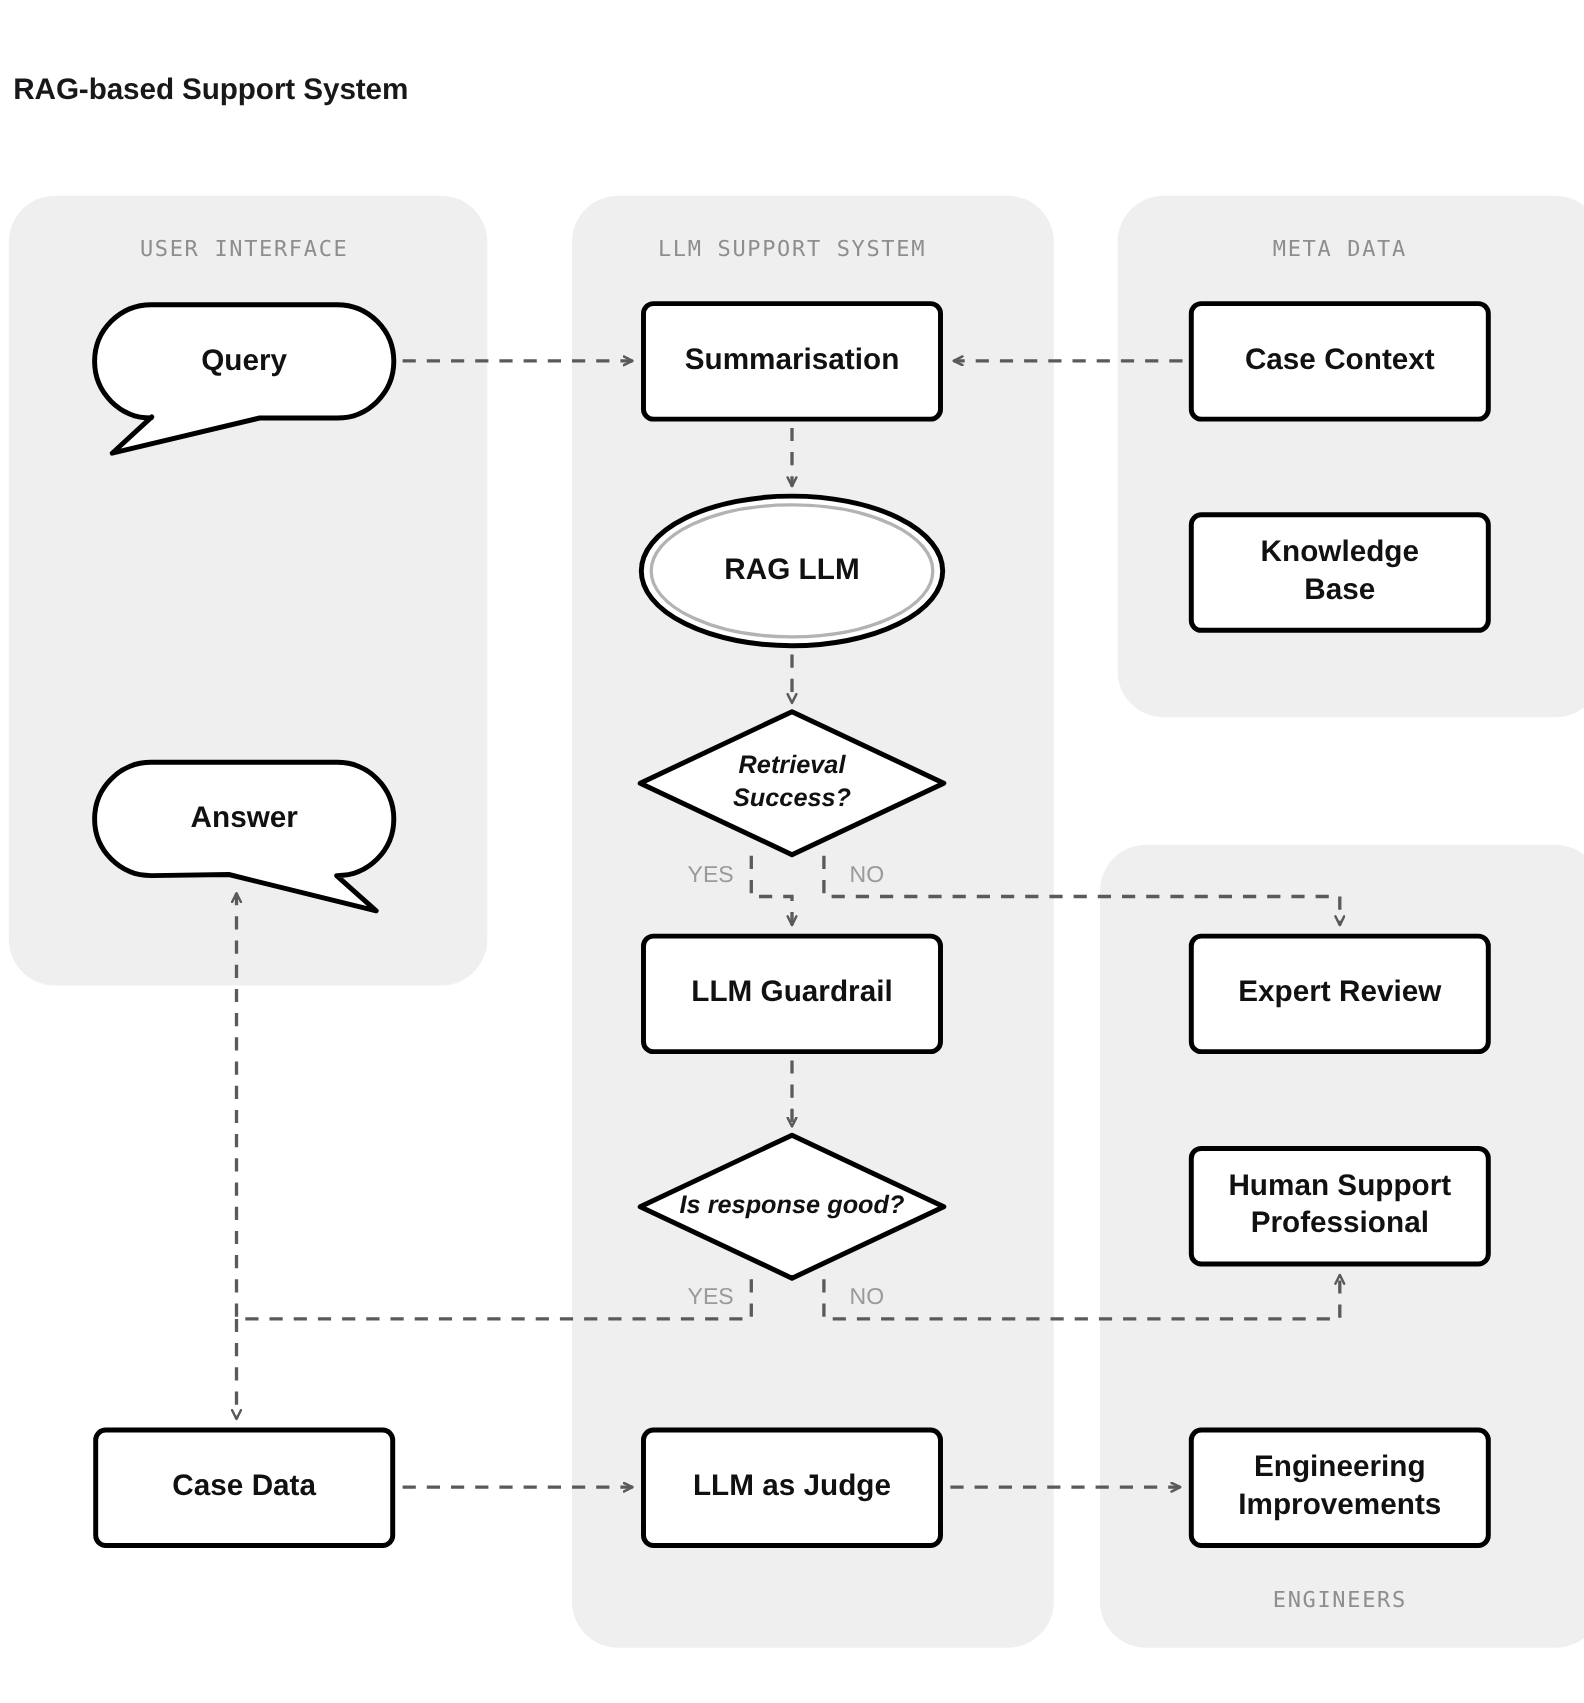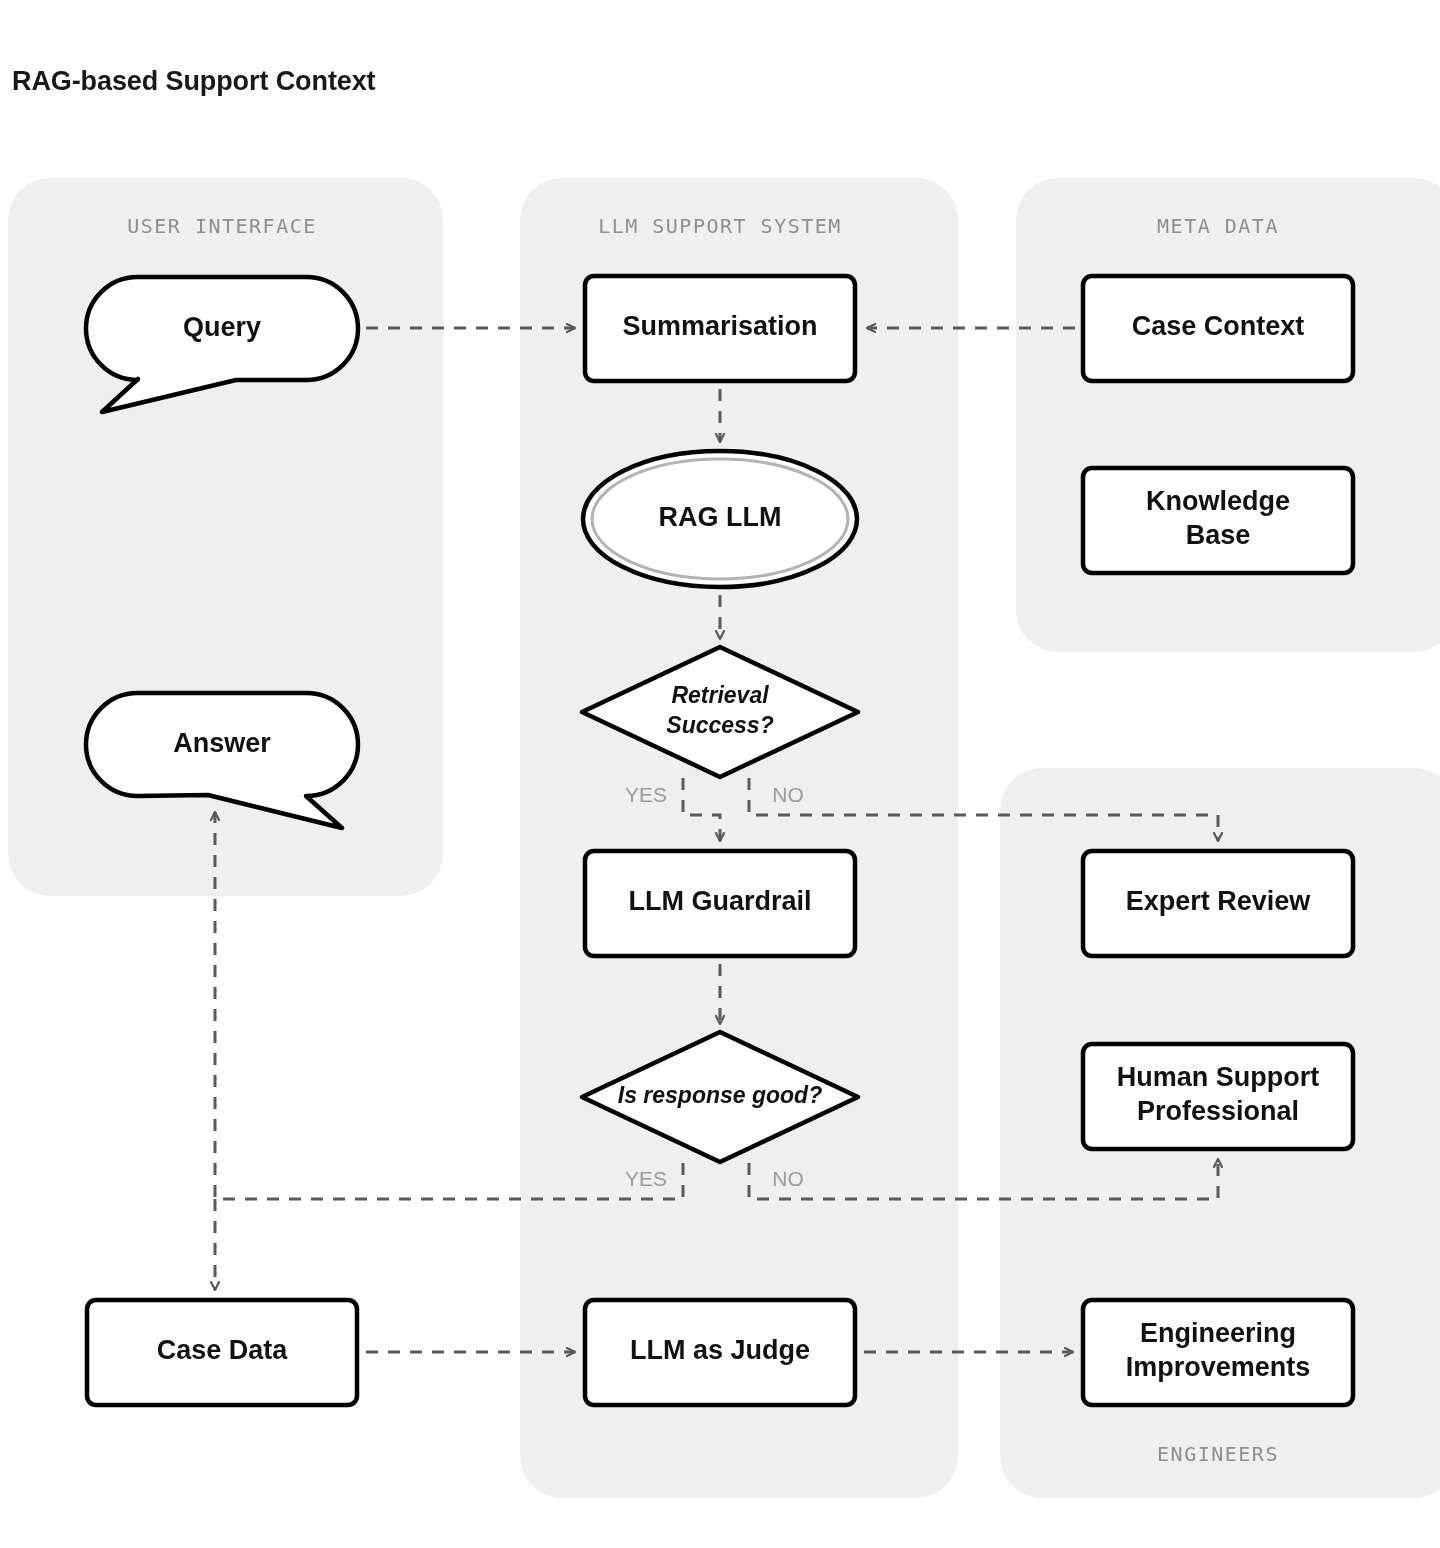--- a/index.html
+++ b/index.html
@@ -38,21 +38,21 @@
     font-family:"Liberation Sans",sans-serif;
     font-size:21px;fill:#9a9a9a;font-weight:400;
     text-anchor:middle;dominant-baseline:middle;
   }
 </style>
 </head>
 <body>
 
 <div id="stage">
 
-  <div id="page-title">RAG-based Support Context</div>
+  <div id="page-title">RAG-based Support System</div>
 
   <svg id="diagram" viewBox="0 0 1440 1548" xmlns="http://www.w3.org/2000/svg">
     <defs>
       <marker id="arrowEnd" markerWidth="12" markerHeight="12" refX="9" refY="5" orient="auto" markerUnits="userSpaceOnUse">
         <path d="M 1 1 L 9 5 L 1 9" fill="none" stroke="#5a5a5d" stroke-width="2.2" stroke-linecap="round" stroke-linejoin="round"></path>
       </marker>
     </defs>
 
     <g id="panels">
         <g>

